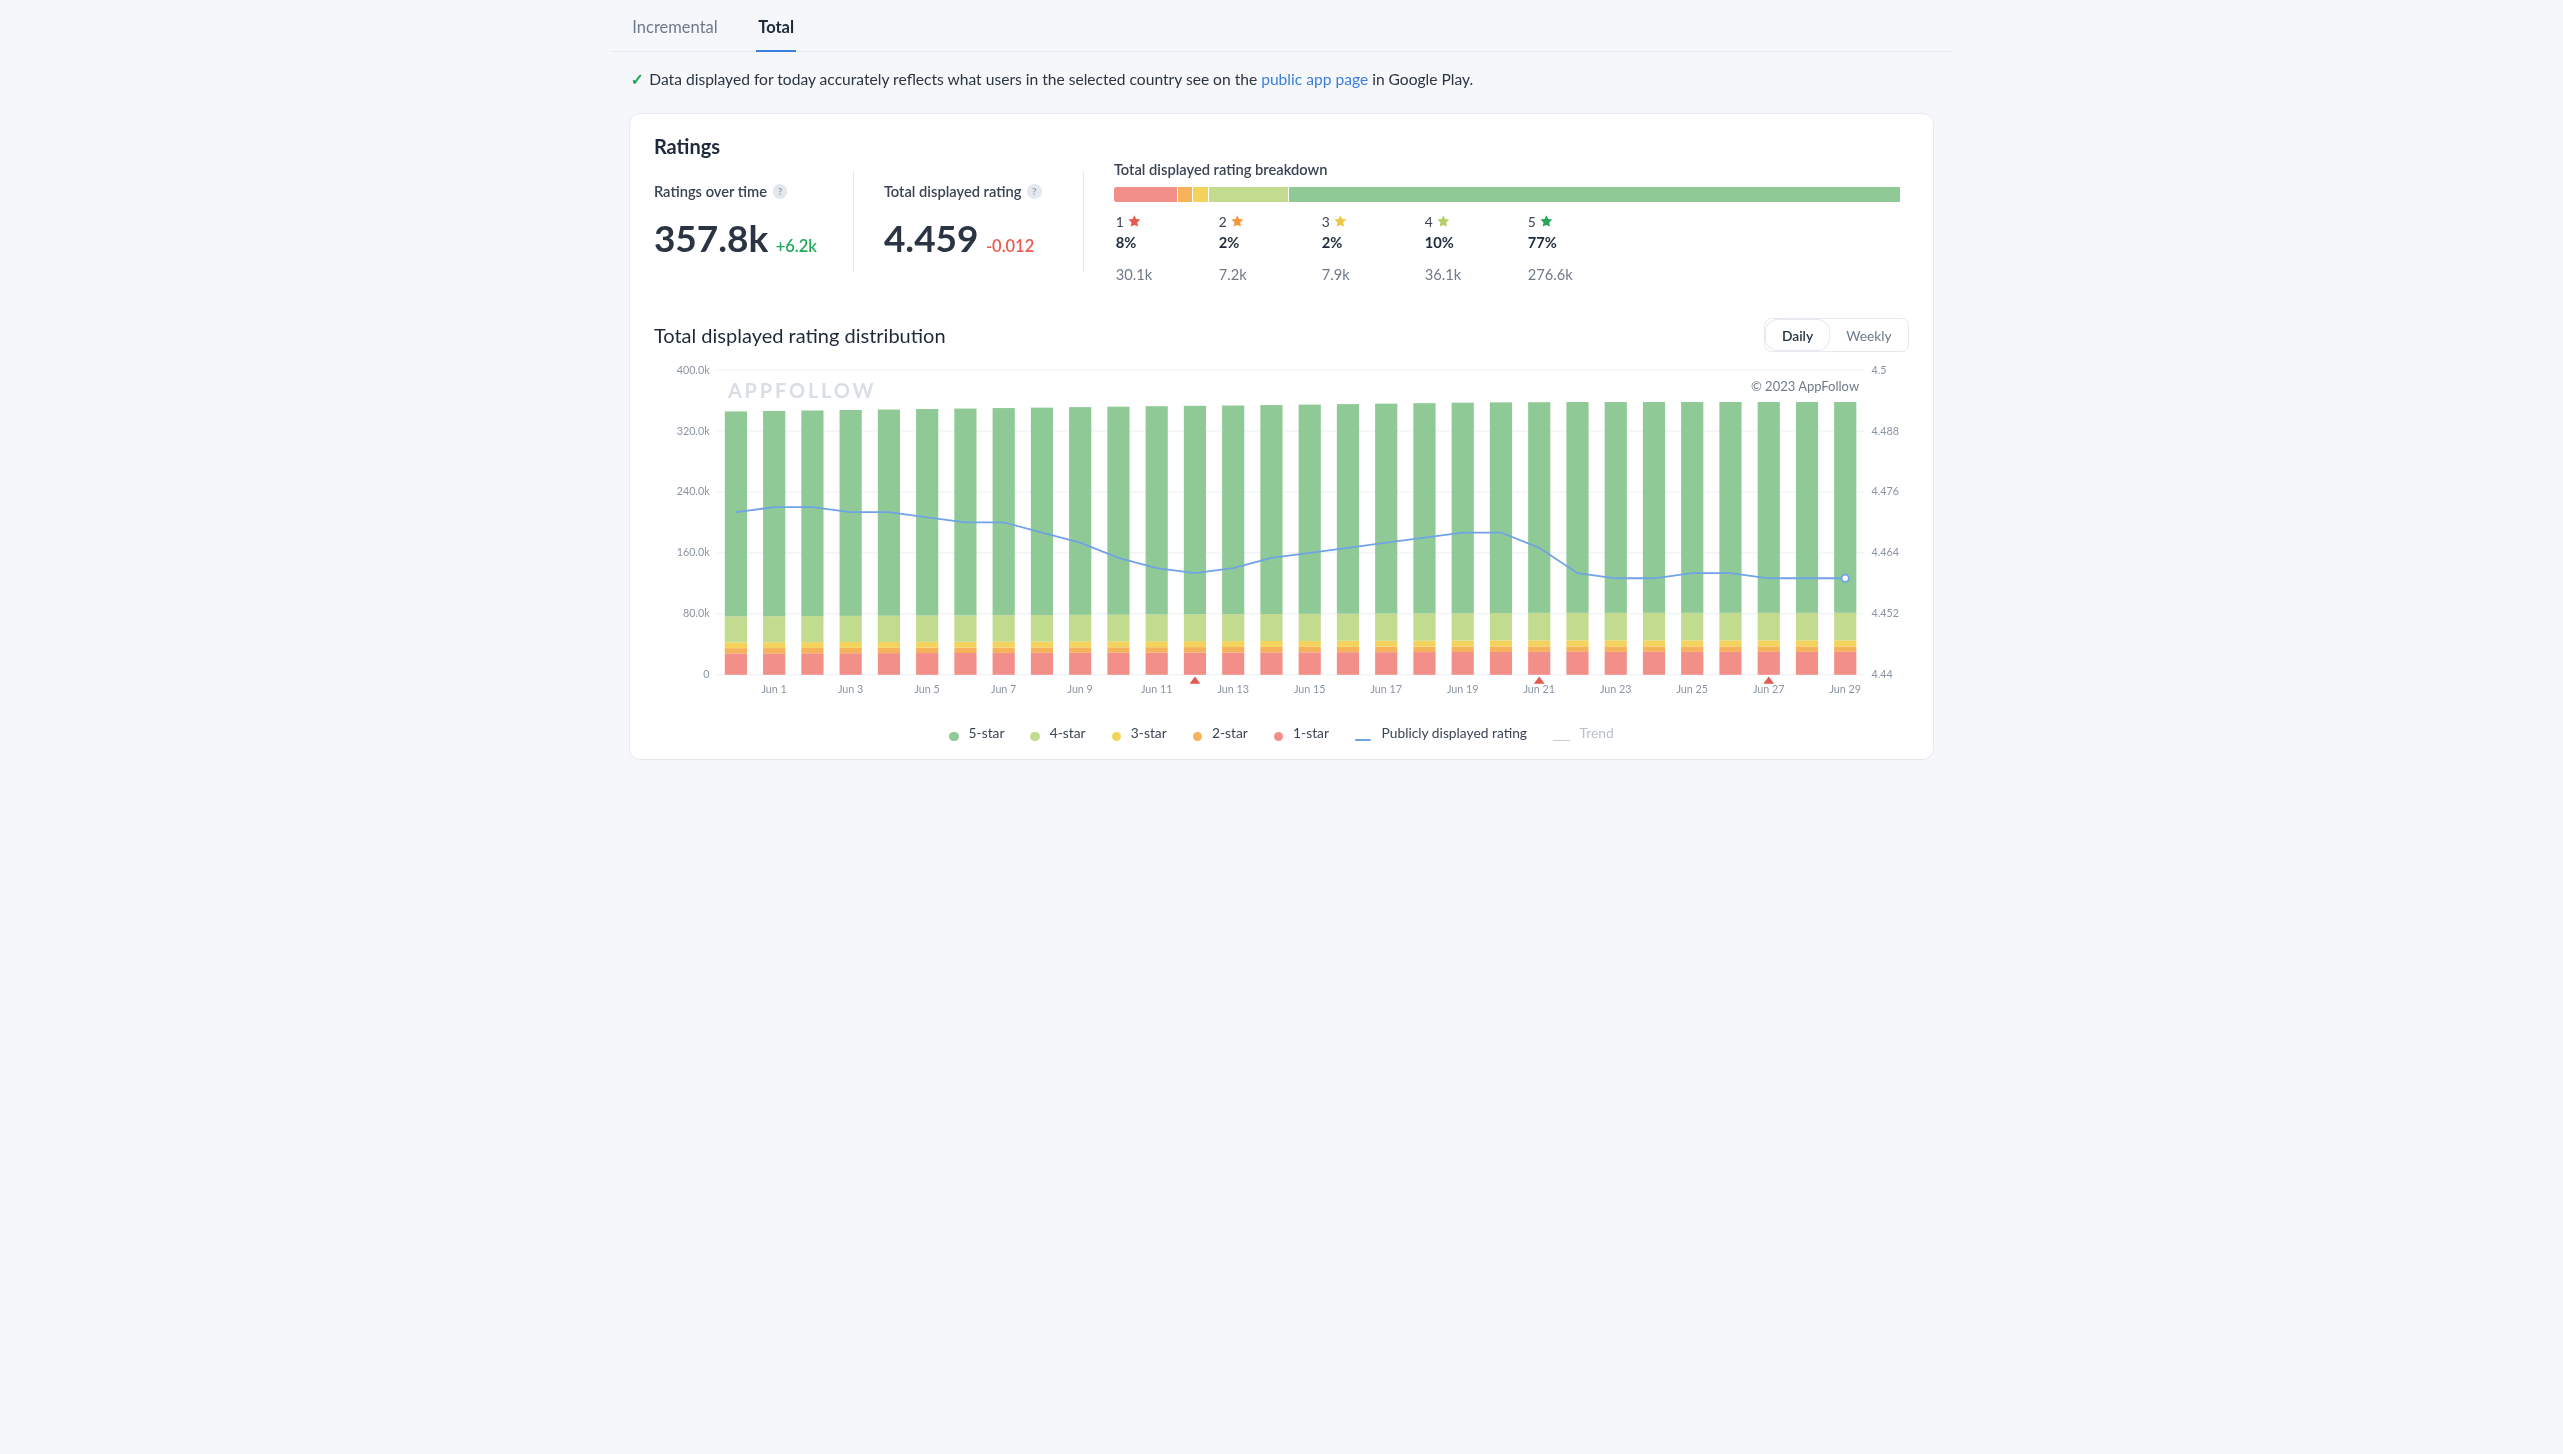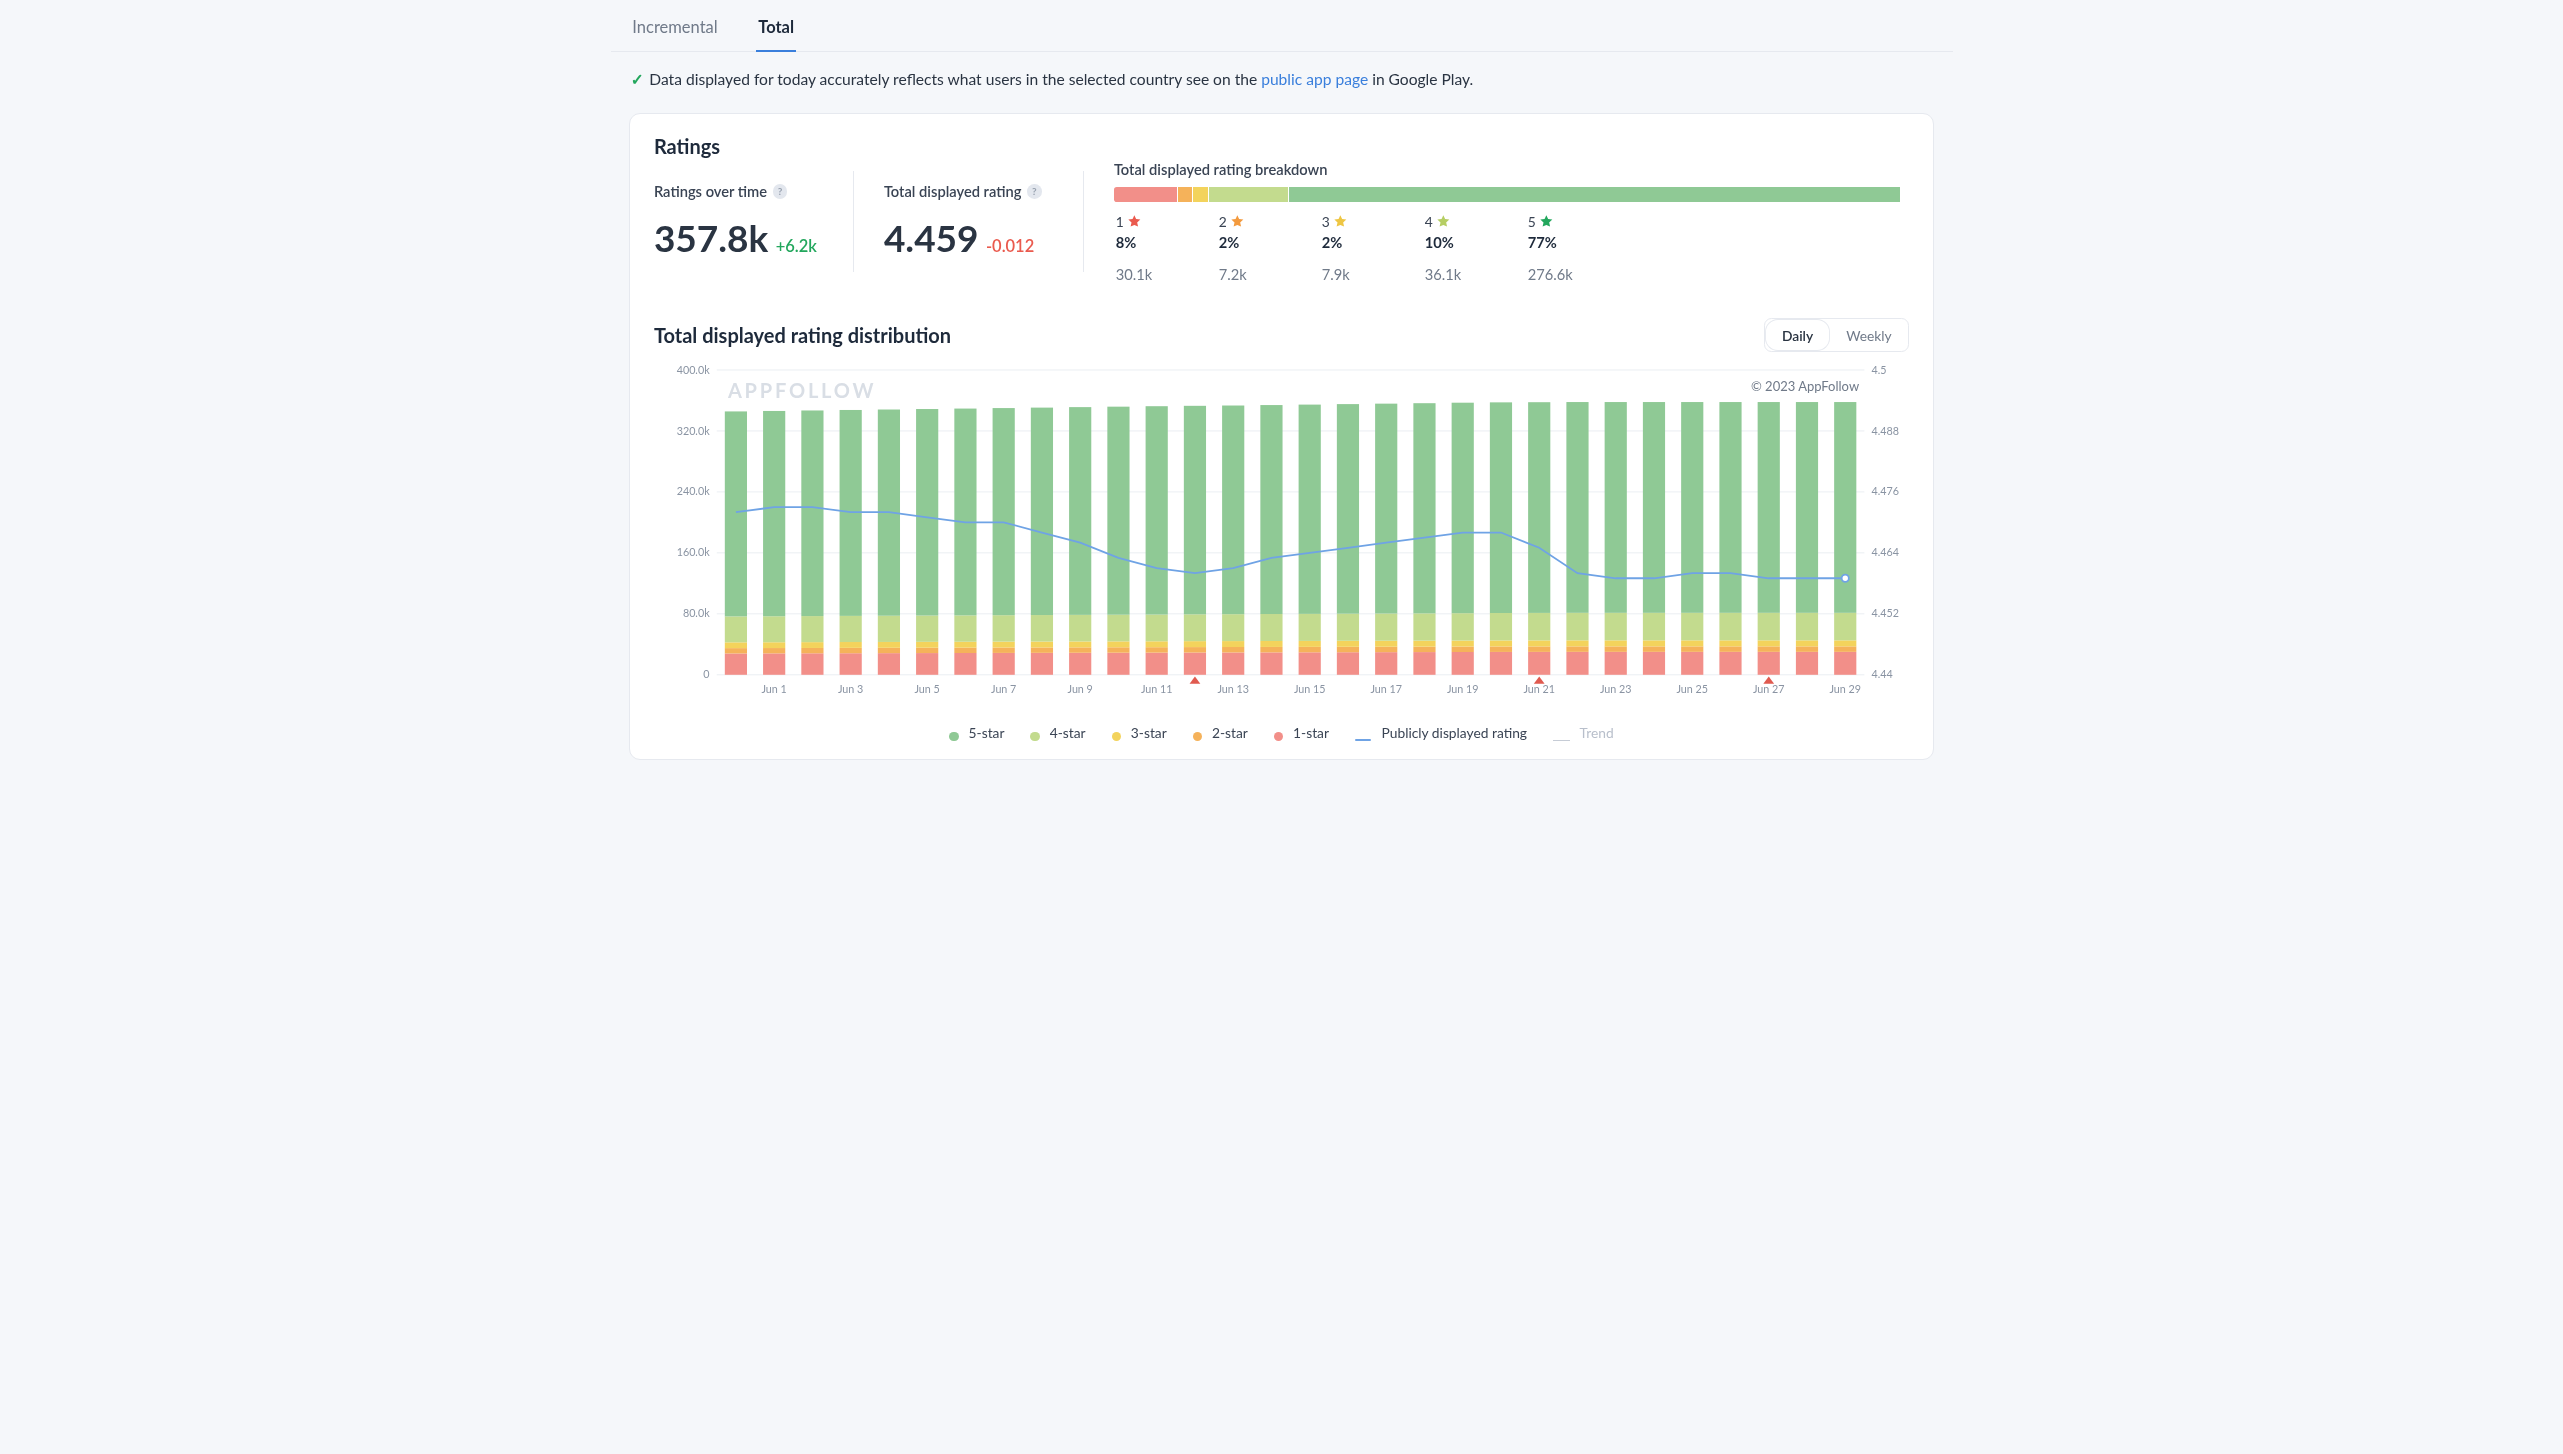--- a/index.html
+++ b/index.html
@@ -55,21 +55,21 @@
   .breakdown{flex:1}
   .barfull{display:flex;height:14.7px;border-radius:2.8px;overflow:hidden;margin-top:9.2px}
   .bd-cols{display:flex;gap:48px;margin-top:11px;padding-left:1.8px}
   .bd-c{min-width:55px}
   .bd-star{display:flex;align-items:center;gap:3.7px;font-size:13.8px;color:#3a4454}
   .star{width:14.7px;height:14.7px}
   .bd-pct{font-weight:700;margin-top:3.7px}
   .bd-count{color:var(--muted);margin-top:14px}
   
   .chart-head{display:flex;justify-content:space-between;align-items:center;margin-top:35px}
-  .chart-title{font-size:20px;font-weight:700}
+  .chart-title{font-size:20px;font-weight:400}
   .freq-pill{display:flex;border:0.9px solid var(--divider);border-radius:7.4px;overflow:hidden}
   .freq-opt{padding:7.4px 16.5px;font-size:13.8px;cursor:pointer;color:var(--muted)}
   .freq-opt.sel{background:#fff;color:#2a3442;font-weight:600;box-shadow:inset 0 0 0 0.9px var(--divider);border-radius:13px}
   .chart-wrap{position:relative;margin-top:9.2px}
   .wm{position:absolute;left:74px;top:16.5px;font-size:20px;font-weight:700;letter-spacing:2.8px;color:#d9dee5;pointer-events:none}
   .copy{position:absolute;right:50px;top:16.5px;font-size:13px;color:var(--muted)}
   svg.chart{width:100%;height:auto;display:block}
   .grid-line{stroke:var(--grid);stroke-width:1}
   .axis-lbl{fill:#8a94a3;font-size:12px}
   .x-lbl{fill:#8a94a3;font-size:12px}

